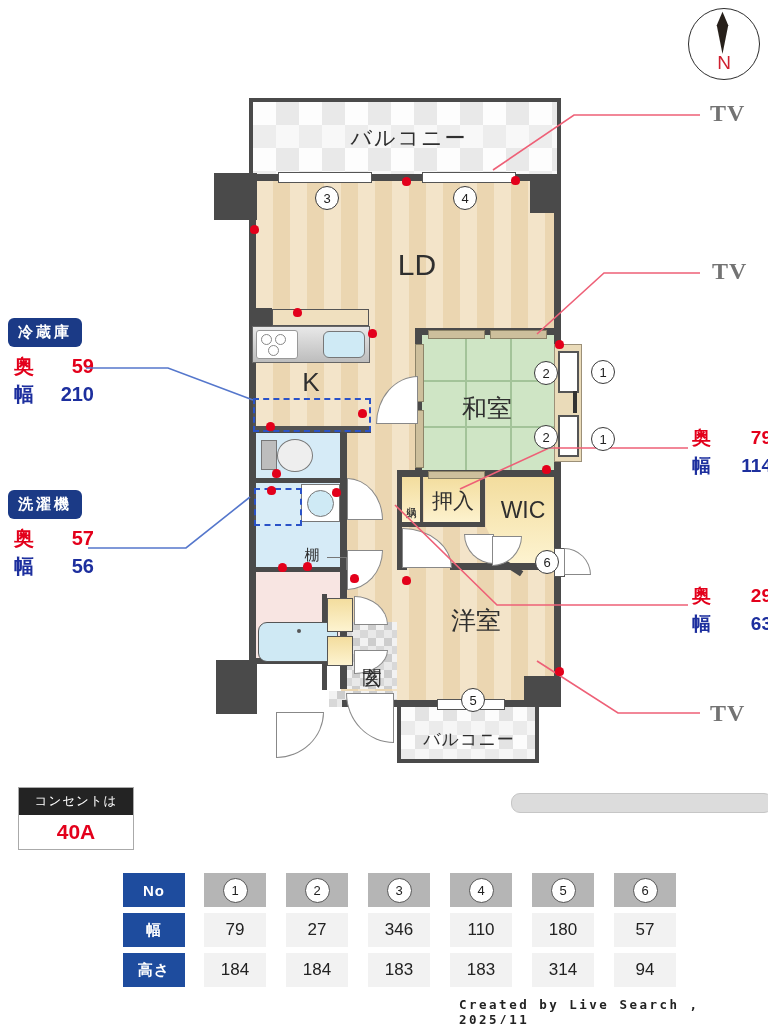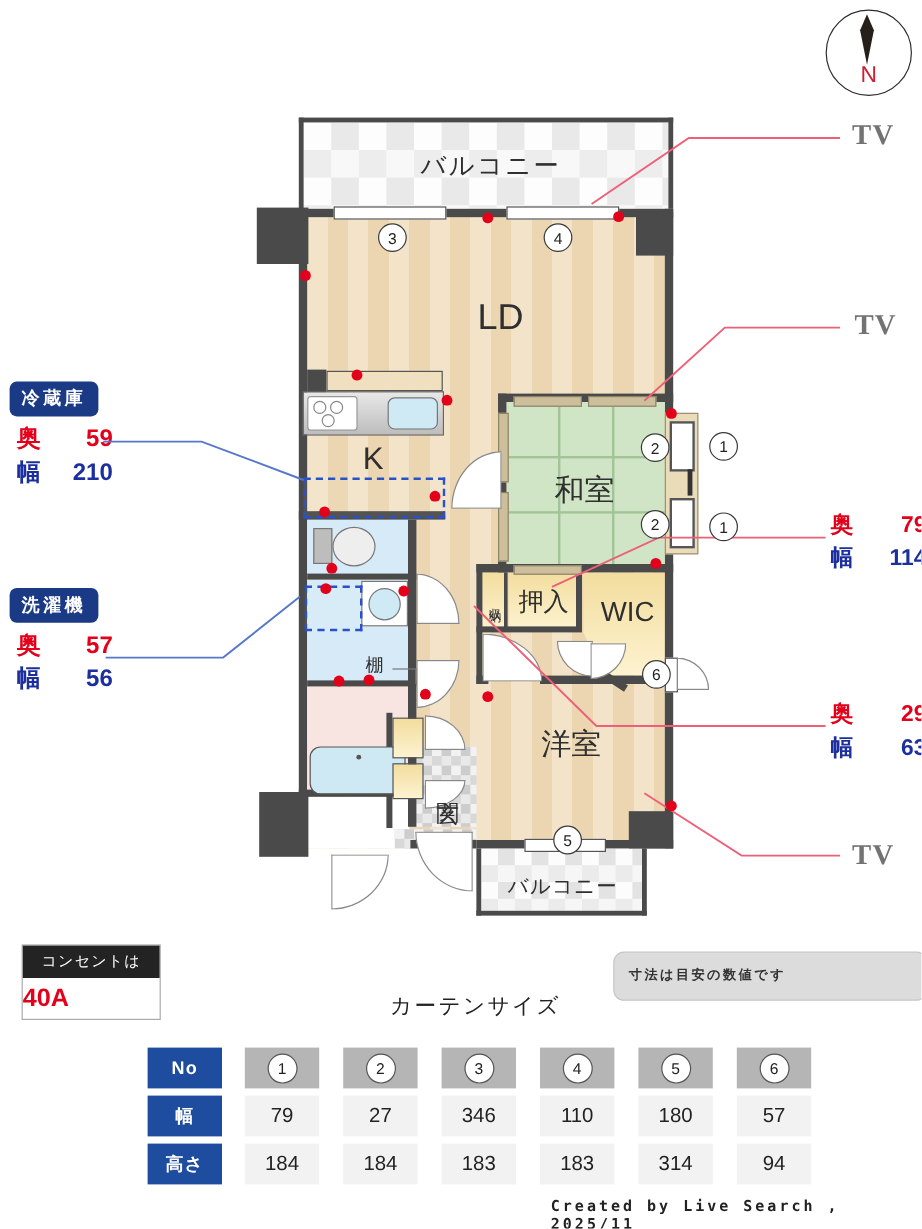--- a/index.html
+++ b/index.html
@@ -30,21 +30,21 @@
   .dash{position:absolute;border:2px dashed #2a52c8;background:rgba(255,255,255,0.05);}
   
   .badge{position:absolute;background:#1b3a86;color:#fff;border-radius:6px;padding:5px 10px;
         font-size:15px;letter-spacing:3px;font-weight:bold;}
   .sizerow{display:flex;justify-content:space-between;width:80px;font-size:20px;font-weight:bold;line-height:28px;}
   .red{color:#e3001b;} .blu{color:#1d2f9e;}
   .tv{position:absolute;color:#737373;font-size:24px;font-weight:bold;letter-spacing:1px;font-family:Liberation Serif, serif;}
   
   .breaker{position:absolute;left:18px;top:787px;width:114px;border:1px solid #aaa;background:#fff;}
   .breaker .hd{background:#232323;color:#fff;font-size:12.5px;letter-spacing:1px;text-align:center;padding:5px 0;}
-  .breaker .val{color:#e3001b;font-size:21px;font-weight:bold;padding:5px 0;}
+  .breaker .val{color:#e3001b;font-size:21px;font-weight:bold;text-align:center;padding:5px 0;}
   
   .cttitle{position:absolute;left:325px;top:826px;font-size:18px;letter-spacing:2px;color:#222;}
   .ctable{position:absolute;left:123px;top:873px;}
   .trow{display:flex;margin-bottom:6px;}
   .th{width:62px;height:34px;margin-right:19px;background:#1e4c9e;color:#fff;font-size:15px;font-weight:bold;
       display:flex;align-items:center;justify-content:center;letter-spacing:1px;}
   .tcells{display:flex;gap:20px;}
   .tcell{width:62px;height:34px;display:flex;align-items:center;justify-content:center;}
   .no-cell{background:#b5b5b5;}
   .valcell{background:#f2f2f2;font-size:17px;color:#222;}
@@ -273,21 +273,20 @@
         <span class="blu">63</span>
       </div>
   </div>
   <div class="tv" style="left:710px;top:700px;">TV</div>
 
   <div class="breaker">
     <div class="hd">コンセントは</div>
     <div class="val">40A</div>
   </div>
 
-  <div class="cttitle">カーテンサイズ</div>
   <div class="ctable">
     <div class="trow">
       <div class="th">No</div>
       <div class="tcells" id="row-no">
           <div class="tcell no-cell">
             <span class="cnum2">1</span>
           </div>
           <div class="tcell no-cell">
             <span class="cnum2">2</span>
           </div>
@@ -323,17 +322,16 @@
           <div class="tcell valcell">184</div>
           <div class="tcell valcell">183</div>
           <div class="tcell valcell">183</div>
           <div class="tcell valcell">314</div>
           <div class="tcell valcell">94</div>
         </div>
     </div>
   </div>
 
   <div class="note">
-    <div>寸法は目安の数値です</div>
   </div>
 
   <div class="credit">Created by Live Search , 2025/11</div>
 </div>
 
 </body></html>

